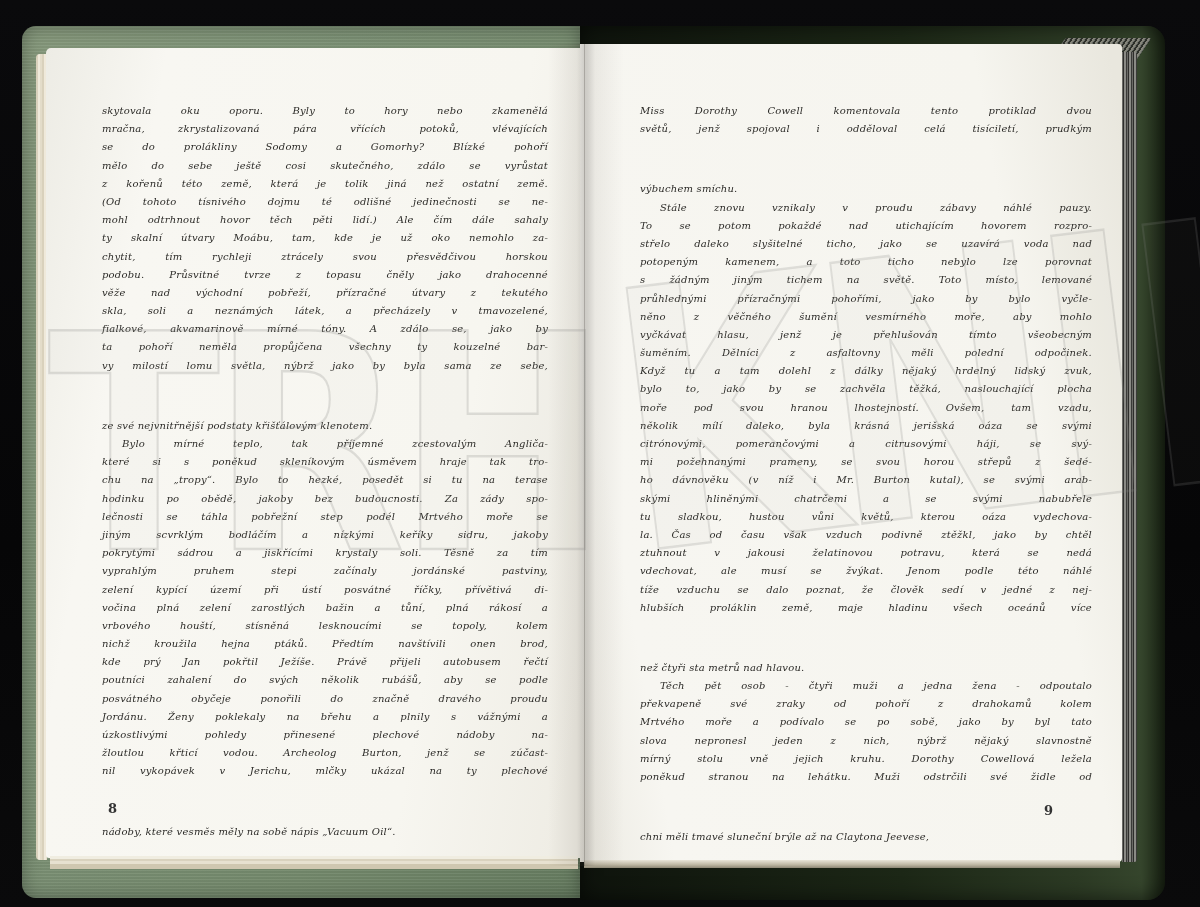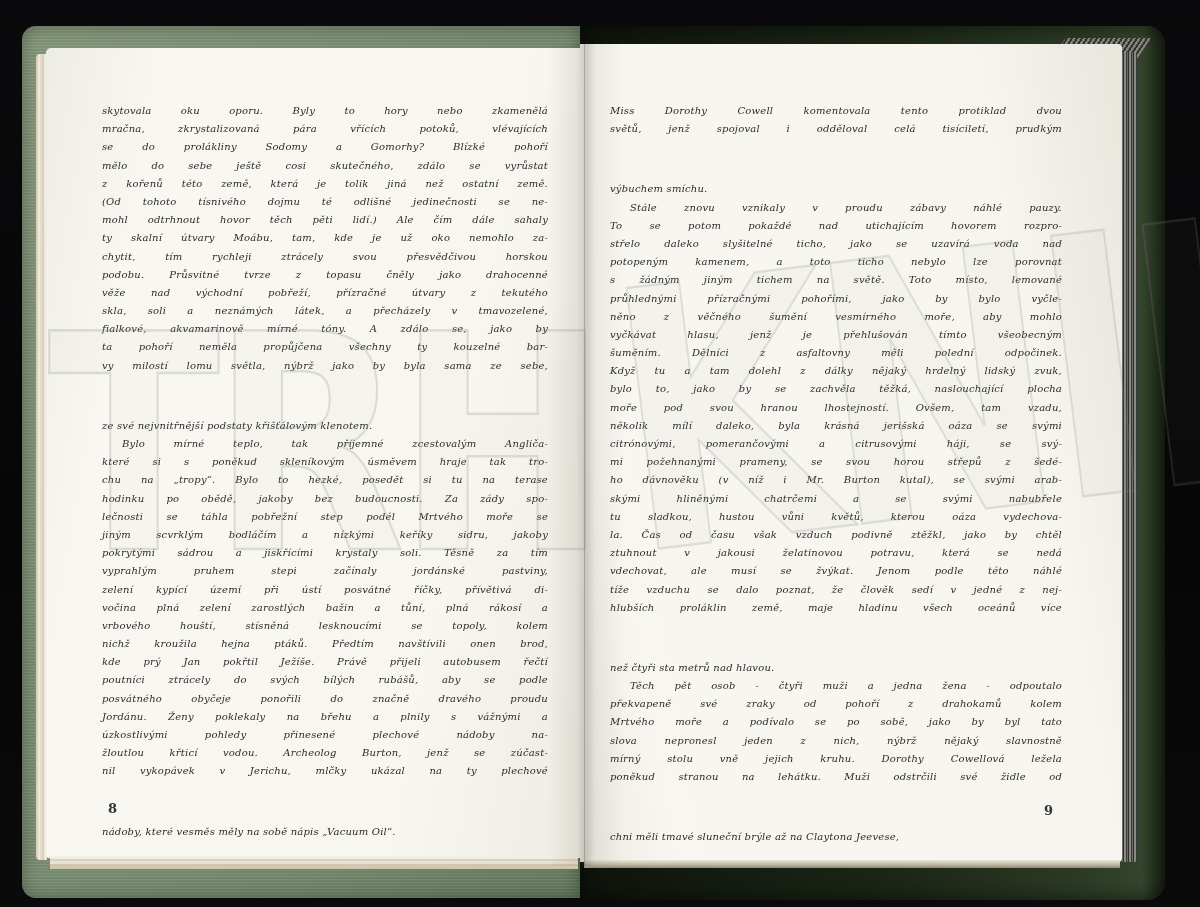--- a/index.html
+++ b/index.html
@@ -48,21 +48,21 @@
     background:
       linear-gradient(to right, rgba(0,0,0,0) 0%, rgba(80,70,58,.10) 38%,
         rgba(55,50,44,.22) 49%, rgba(55,50,44,.20) 52%, rgba(80,70,58,.08) 62%, rgba(0,0,0,0) 100%);}
   .gutter:after{content:"";position:absolute;left:36px;top:0;width:1px;height:100%;
     background:rgba(60,55,48,.25);}
 
   
   .text-col{position:absolute;color:#2b2a27;font-style:italic;
     font-size:10px;letter-spacing:.2px;}
   .text-col-left{left:102px;top:102px;width:446px;}
-  .text-col-right{left:610px;top:102px;width:452px;}
+  .text-col-right{left:640px;top:102px;width:452px;}
   .line{height:18.2px;line-height:18.2px;text-align:justify;text-align-last:justify;
     white-space:normal;overflow:visible;}
   .line.para-end{text-align-last:left;margin-top:42px;}
   .line.indent{text-indent:20px;}
 
   .pagenum{position:absolute;color:#333;font-size:13px;font-weight:bold;
     font-style:normal;font-family:"DejaVu Serif",serif;}
   .pagenum-left{left:108px;top:801px;}
   .pagenum-right{left:1044px;top:803px;}
 
@@ -119,21 +119,21 @@
       <div class="line">hodinku po obědě, jakoby bez budoucnosti. Za zády spo-</div>
       <div class="line">lečnosti se táhla pobřežní step podél Mrtvého moře se</div>
       <div class="line">jiným scvrklým bodláčím a nízkými keříky sidru, jakoby</div>
       <div class="line">pokrytými sádrou a jiskřícími krystaly soli. Těsně za tím</div>
       <div class="line">vyprahlým pruhem stepi začínaly jordánské pastviny,</div>
       <div class="line">zelení kypící území při ústí posvátné říčky, přívětivá di-</div>
       <div class="line">vočina plná zelení zarostlých bažin a tůní, plná rákosí a</div>
       <div class="line">vrbového houští, stísněná lesknoucími se topoly, kolem</div>
       <div class="line">nichž kroužila hejna ptáků. Předtím navštívili onen brod,</div>
       <div class="line">kde prý Jan pokřtil Ježíše. Právě přijeli autobusem řečtí</div>
-      <div class="line">poutníci ztrácely do svých bílých rubášů, aby se podle</div>
+      <div class="line">poutníci zahalení do svých několik rubášů, aby se podle</div>
       <div class="line">posvátného obyčeje ponořili do značně dravého proudu</div>
       <div class="line">Jordánu. Ženy poklekaly na břehu a plnily s vážnými a</div>
       <div class="line">úzkostlivými pohledy přinesené plechové nádoby na-</div>
       <div class="line">žloutlou křticí vodou. Archeolog Burton, jenž se zúčast-</div>
       <div class="line">nil vykopávek v Jerichu, mlčky ukázal na ty plechové</div>
       <div class="line para-end">nádoby, které vesměs měly na sobě nápis „Vacuum Oil“.</div>
     </div>
   <div class="text-col text-col-right">
       <div class="line">Miss Dorothy Cowell komentovala tento protiklad dvou</div>
       <div class="line">světů, jenž spojoval i odděloval celá tisíciletí, prudkým</div>

